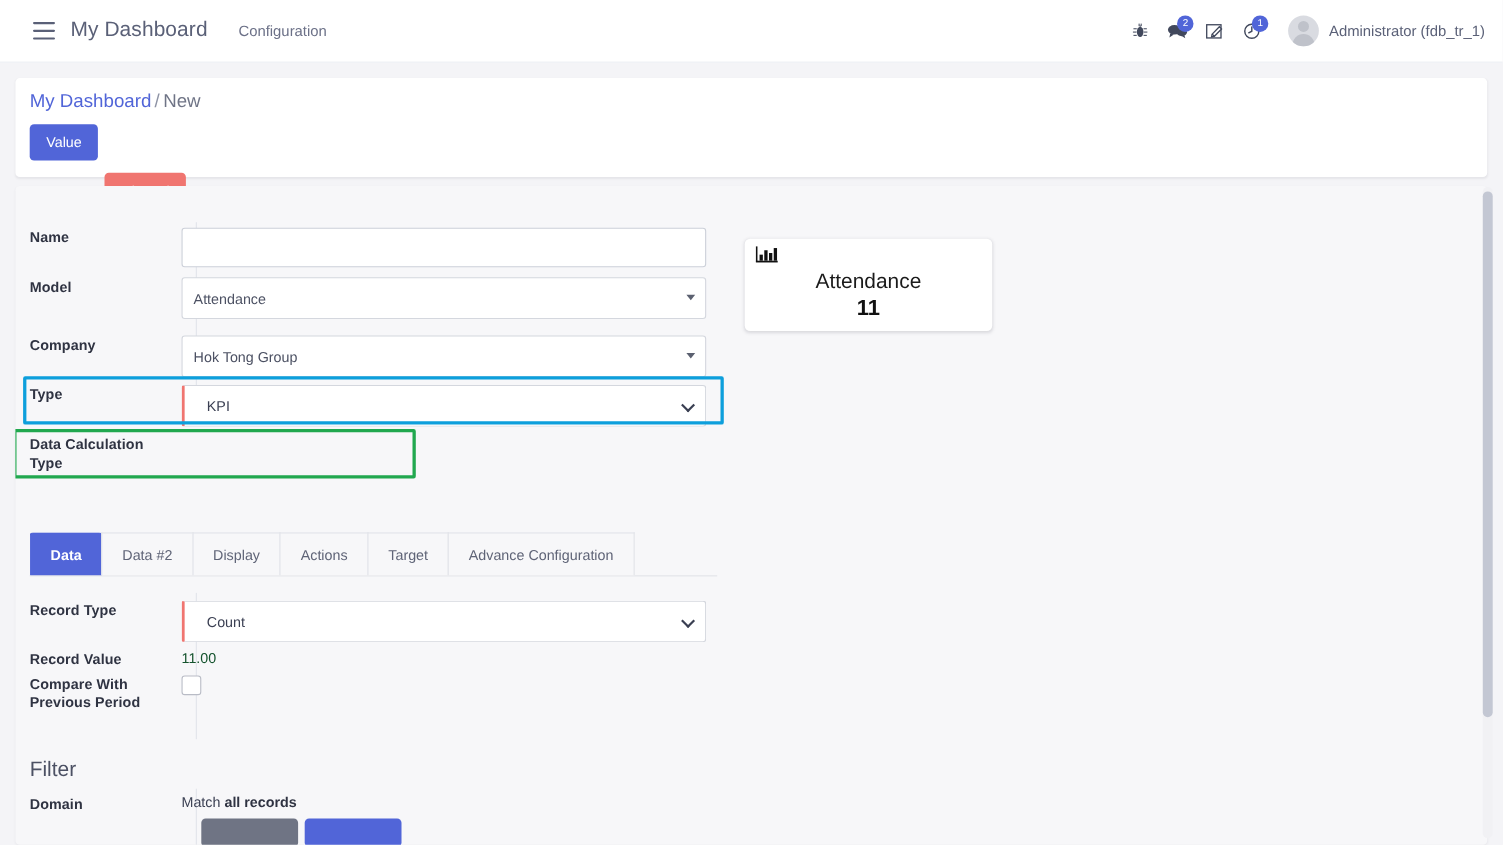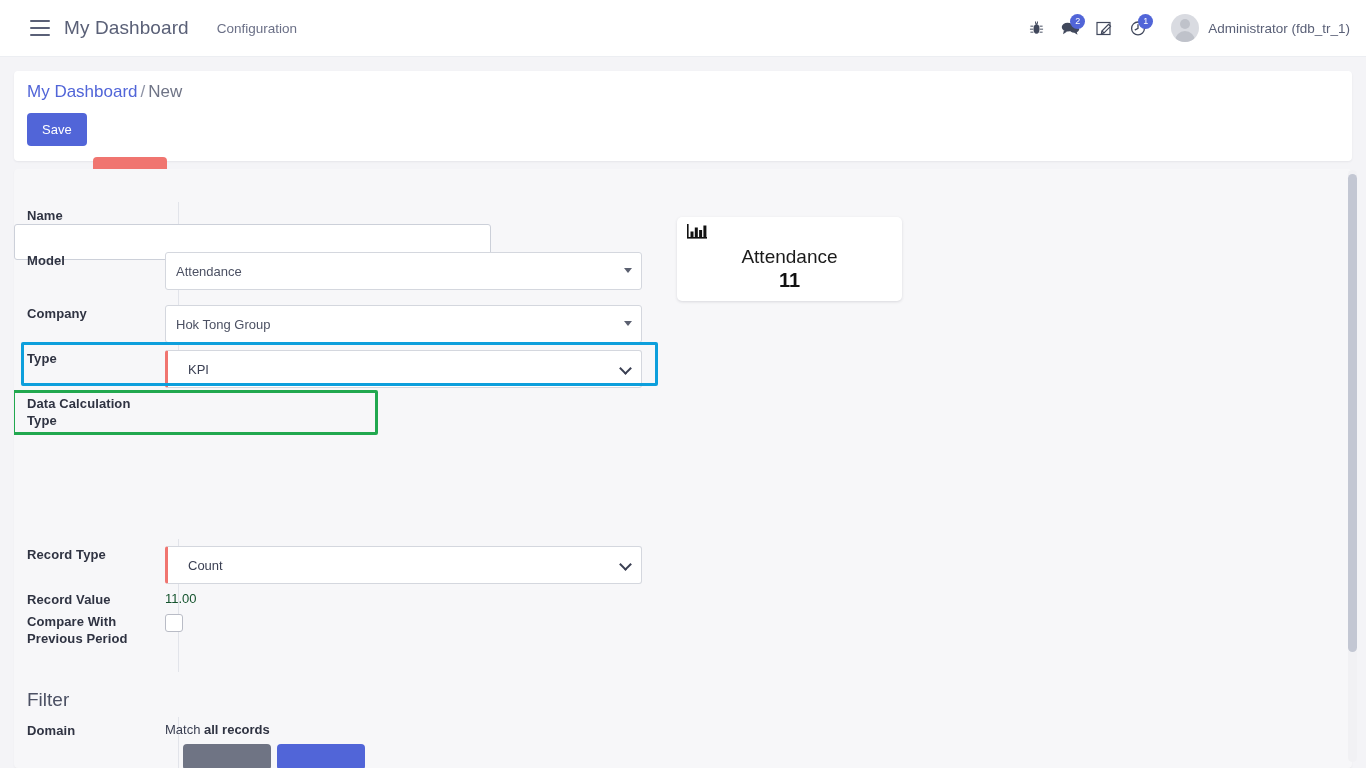--- a/index.html
+++ b/index.html
@@ -273,32 +273,32 @@
     <div class="avatar"></div>
     <div class="user-name">Administrator (fdb_tr_1)</div>
   </div>
 </div>
 
 <div class="panel">
   <div class="crumb">
     <span class="root">My Dashboard</span><span class="sep">/</span><span class="leaf">New</span>
   </div>
   <div class="btn-row">
-    <button class="btn btn-save">Save</button>
+    <button class="btn btn-save">Value</button>
     <button class="btn btn-discard">Discard</button>
   </div>
 </div>
 
 <div class="sheet">
 
   <div class="divider" style="top:33px; height:185px;"></div>
   <div class="divider" style="top:370px; height:133px;"></div>
   <div class="divider" style="top:548px; height:51px;"></div>
 
-  <div class="field-row" style="left:0; top:38px;flex-direction:column;">
+  <div class="field-row" style="left:0; top:38px;">
     <div class="lbl">Name</div>
     <div class="ctrl">
       <input class="inp inp-tall" value="" placeholder="" style="">
     </div>
   </div>
 
   <div class="field-row" style="left:0; top:83px;">
     <div class="lbl">Model</div>
     <div class="ctrl">
       <div class="sel2">
@@ -331,20 +331,28 @@
   <div class="field-row" style="left:0; top:226px;">
     <div class="lbl">
       <div>Data Calculation</div>
       <div>Type</div>
     </div>
   </div>
 
   <div class="hl hl-blue" style="left:7px; top:173px; width:637px; height:44px;"></div>
   <div class="hl hl-green" style="left:-2px; top:221px; width:366px; height:45px;"></div>
 
+  <div class="tabs" style="width:625px;">
+    <div class="tab active">Data</div>
+    <div class="tab">Data #2</div>
+    <div class="tab">Display</div>
+    <div class="tab">Actions</div>
+    <div class="tab">Target</div>
+    <div class="tab">Advance Configuration</div>
+  </div>
 
   <div class="field-row" style="left:0; top:377px;">
     <div class="lbl">Record Type</div>
     <div class="ctrl">
       <div class="selbox">
         <span>Count</span>
         <span class="chev"></span>
       </div>
     </div>
   </div>

